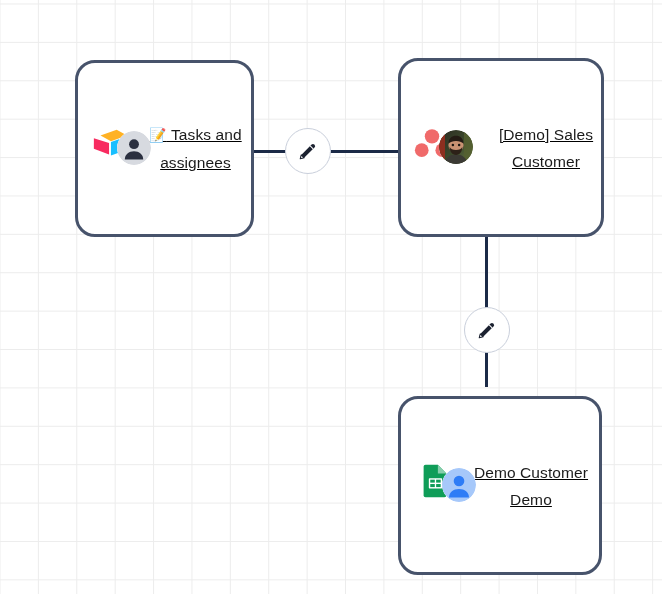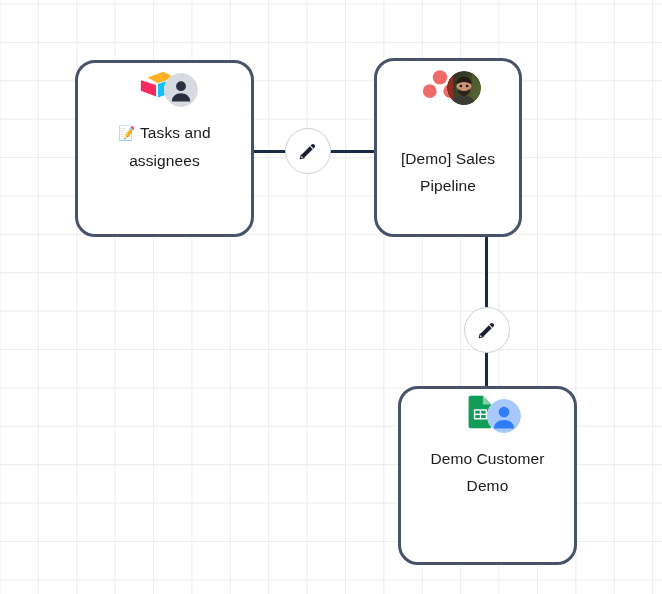--- a/index.html
+++ b/index.html
@@ -34,24 +34,25 @@
   .edge-v { width: 3px; }
 
   
   .node {
     position: absolute;
     box-sizing: border-box;
     background: #ffffff;
     border: 3px solid #47536b;
     border-radius: 20px;
     display: flex;
-    flex-direction: column;
+    flex-direction: row;
     align-items: center;
-    justify-content: flex-start;
+    justify-content: center;
     z-index: 3;
+    text-decoration: underline;
   }
 
   .node-icons {
     position: relative;
     width: 62px;
     height: 46px;
     margin-bottom: 10px;
   }
 
   .app-logo {
@@ -131,21 +132,21 @@
         </svg>
       </span>
     </div>
     <div class="node-label">
       <span class="emoji">📝</span>
       <span>Tasks and</span><br>
       <span>assignees</span>
     </div>
   </div>
 
-  <div class="node" style="left:374px; top:58px; width:148px; height:179px;gap:28px;">
+  <div class="node" style="left:398px; top:58px; width:206px; height:179px;gap:28px;">
     <div class="node-icons">
 
       <svg class="app-logo" viewBox="0 0 40 40">
         <circle cx="20" cy="13" r="7.6" fill="#F06A6A"></circle>
         <circle cx="9.2" cy="27.5" r="7.2" fill="#F06A6A"></circle>
         <circle cx="30.8" cy="27.5" r="7.2" fill="#F06A6A"></circle>
       </svg>
 
       <span class="badge">
         <svg viewBox="0 0 34 34" width="34" height="34">
@@ -168,25 +169,25 @@
             <path d="M9.6 13.4c0-5 3.3-7.6 7.4-7.6s7.4 2.6 7.4 7.6c-1.6-1.2-4.3-2.3-7.4-2.3s-5.8 1.1-7.4 2.3z" fill="#241b14"></path>
             <path d="M10.6 16.8c0 5 2.9 8.2 6.4 8.2s6.4-3.2 6.4-8.2c-1 2.4-3.2 3.3-6.4 3.3s-5.4-0.9-6.4-3.3z" fill="#2d2118"></path>
             <circle cx="13.9" cy="15" r="1.25" fill="#1b1510"></circle>
             <circle cx="20.1" cy="15" r="1.25" fill="#1b1510"></circle>
           </g>
         </svg>
       </span>
     </div>
     <div class="node-label">
       <span>[Demo] Sales</span><br>
-      <span>Pipeline</span>
-    </div>
-  </div>
-
-  <div class="node" style="left:398px; top:386px; width:179px; height:179px;">
+      <span>Customer</span>
+    </div>
+  </div>
+
+  <div class="node" style="left:398px; top:396px; width:204px; height:179px;">
     <div class="node-icons">
 
       <svg class="app-logo" viewBox="0 0 40 40">
         <path d="M10 3h13l9 9v23a2 2 0 0 1-2 2H10a2 2 0 0 1-2-2V5a2 2 0 0 1 2-2z" fill="#0F9D58"></path>
         <path d="M23 3l9 9h-9z" fill="#87CEAC"></path>
         <rect x="13.5" y="17" width="14" height="11" rx="0.8" fill="#ffffff"></rect>
         <rect x="15" y="18.6" width="4.8" height="3.1" fill="#0F9D58"></rect>
         <rect x="21.2" y="18.6" width="4.8" height="3.1" fill="#0F9D58"></rect>
         <rect x="15" y="23.2" width="4.8" height="3.2" fill="#0F9D58"></rect>
         <rect x="21.2" y="23.2" width="4.8" height="3.2" fill="#0F9D58"></rect>

